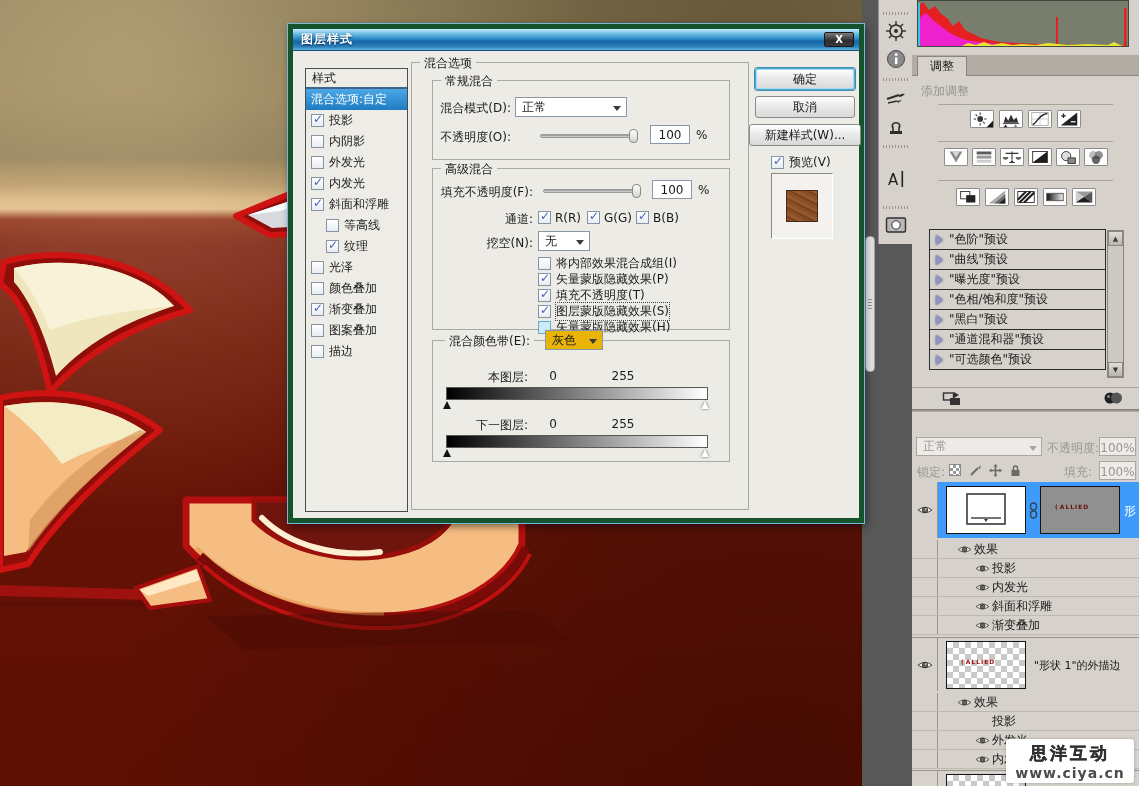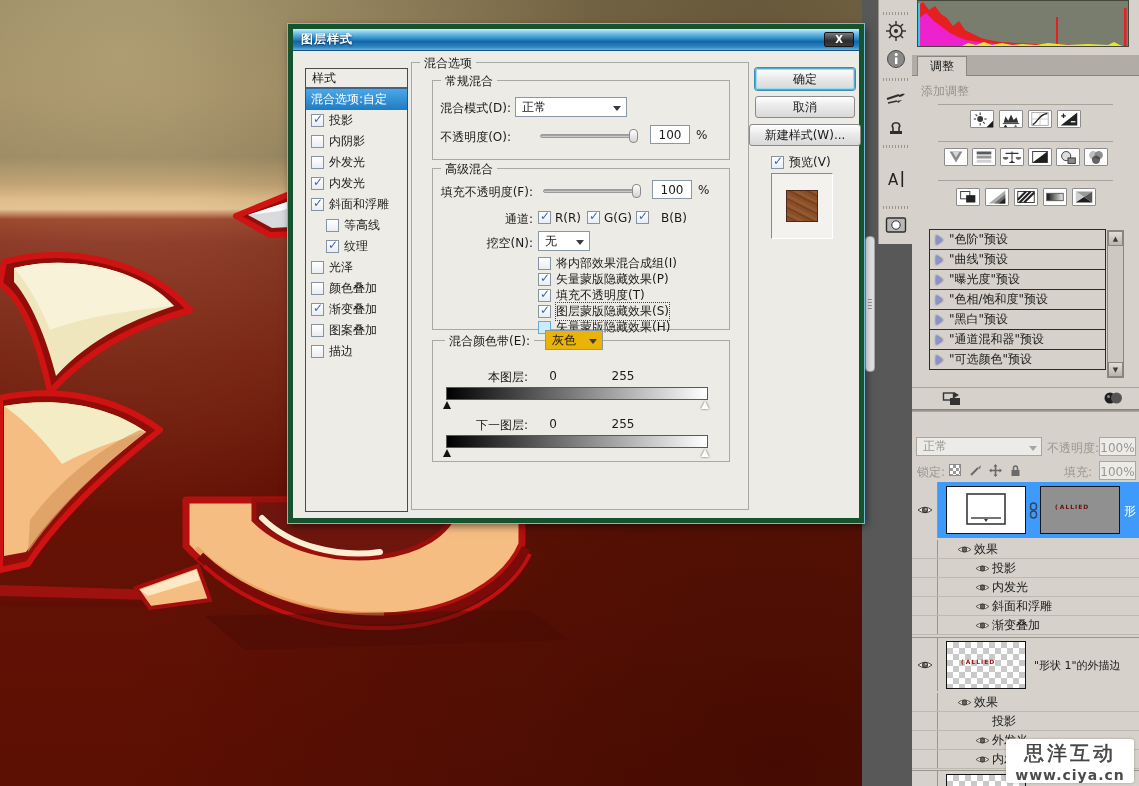--- a/index.html
+++ b/index.html
@@ -112,21 +112,21 @@
   .selrow { background:#3e9bfc; }
   .fxline { border-bottom:1px solid #bdb9b1; background:#d6d2cb; display:flex; align-items:center; }
   .eyebox { width:20px; display:flex; justify-content:center; flex:none; }
   .lthumb { position:absolute; border:1px solid #141414; }
   .checker { background:conic-gradient(#c9c9c9 25%,#ffffff 0 50%,#c9c9c9 0 75%,#ffffff 0) 0 0/12px 12px; }
   .allied { font-size:6px; font-weight:bold; color:#6b0d0d; letter-spacing:1px; position:absolute; left:14px; top:16px; }
   .allied::before { content:"("; margin-right:1px; }
 
   .watermark { position:absolute; left:1006px; top:739px; width:128px; height:44px; background:#fff; border-radius:3px; z-index:40;
     display:flex; flex-direction:column; align-items:center; justify-content:center; box-shadow:0 0 3px rgba(0,0,0,.25); }
-  .wm1 { font-size:20px; font-weight:normal; color:#4c4c4c; letter-spacing:3px; -webkit-text-stroke:.4px #2e2e2e; }
+  .wm1 { font-size:17px; font-weight:bold; color:#4c4c4c; letter-spacing:3px; -webkit-text-stroke:.4px #2e2e2e; }
   .wm2 { font-size:14px; font-weight:bold; color:#4c4c4c; letter-spacing:1px; }
 </style>
 </head>
 <body>
 
 <div class="screen">
 
   <div class="canvas">
     <svg width="864" height="786" viewBox="0 0 864 786">
       <path d="M236,216 L292,193 L318,197 L318,233 L270,235 Z" fill="#8f0e0a" stroke="#cf1212" stroke-width="6" stroke-linejoin="round"></path>
@@ -248,21 +248,21 @@
 
         <span class="lab" style="left:0;top:42px;width:100px;">通道:</span>
         <div class="optrow" style="top:41px;left:105px;gap:4px;">
             <span class="cb on"></span>
             <span>R(R)</span>
           </div>
         <div class="optrow" style="top:41px;left:154px;gap:4px;">
             <span class="cb on"></span>
             <span>G(G)</span>
           </div>
-        <div class="optrow" style="top:41px;left:203px;gap:12px;">
+        <div class="optrow" style="top:41px;left:203px;gap:4px;">
             <span class="cb on"></span>
             <span>B(B)</span>
           </div>
 
         <span class="lab" style="left:0;top:66px;width:100px;">挖空(N):</span>
         <div class="combo" style="left:105px;top:62px;width:52px;">
             <span>无</span>
           </div>
 
         <div class="optrow" style="top:87px;">

